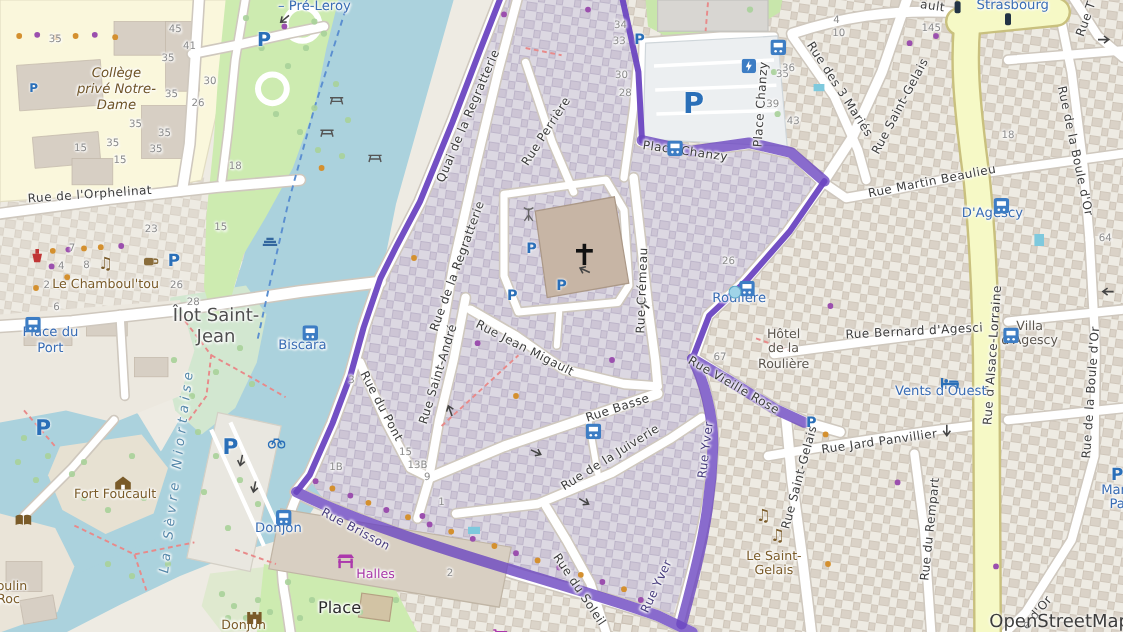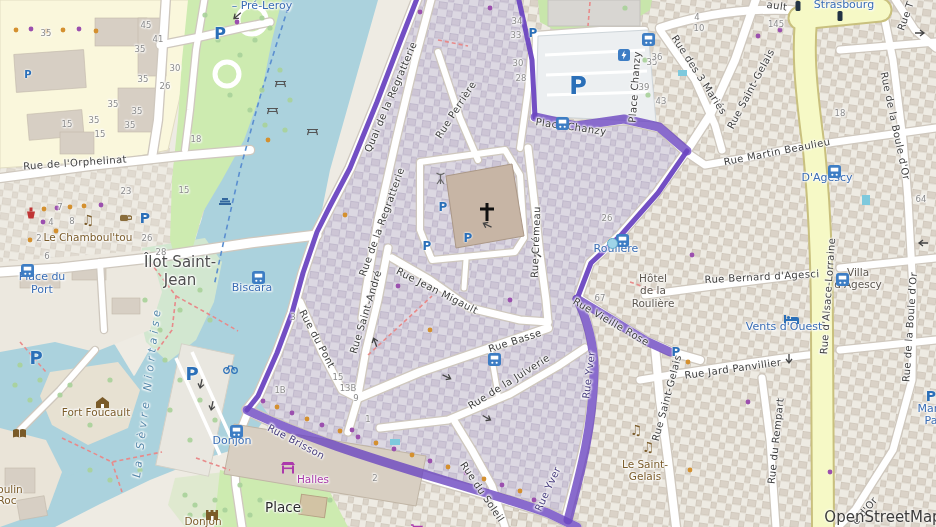--- a/index.html
+++ b/index.html
@@ -401,20 +401,23 @@
       <div class="lbl street" style="left: 762px; top: 277px; transform: translate(-50%, -50%) rotate(-3deg);">Rue Bernard d'Agesci</div>
       <div class="lbl street" style="left: 733px; top: 369px; transform: translate(-50%, -50%) rotate(-8deg);">Rue Jard Panvillier</div>
       <div class="lbl street" style="left: 667px; top: 398px; transform: translate(-50%, -50%) rotate(-75deg);">Rue Saint-Gelais</div>
       <div class="lbl street" style="left: 776px; top: 441px; transform: translate(-50%, -50%) rotate(-84deg);">Rue du Rempart</div>
       <div class="lbl street" style="left: 910px; top: 327px; transform: translate(-50%, -50%) rotate(-86deg);">Rue de la Boule d'Or</div>
       <div class="lbl poi-blue" style="left: 844px; top: 5px; transform: translate(-50%, -50%) rotate(0deg);">Strasbourg</div>
       <div class="lbl street" style="left: 777px; top: 6px; transform: translate(-50%, -50%) rotate(8deg);">ault</div>
       <div class="lbl street" style="left: 906px; top: 16px; transform: translate(-50%, -50%) rotate(-70deg);">Rue T</div>
       <div class="lbl street" style="left: 865px; top: 511px; transform: translate(-50%, -50%) rotate(-50deg);">e d'Or</div>
       <div class="lbl poi-blue" style="left: 262px; top: 6px; transform: translate(-50%, -50%) rotate(0deg);">– Pré-Leroy</div>
+      <div class="lbl school" style="left: 97px; top: 75px; transform: translate(-50%, -50%) rotate(0deg);">Collège
+privé Notre-
+Dame</div>
       <div class="lbl poi-brown" style="left: 88px; top: 237px; transform: translate(-50%, -50%) rotate(0deg);">Le Chamboul'tou</div>
       <div class="lbl poi-blue" style="left: 42px; top: 284px; transform: translate(-50%, -50%) rotate(0deg);">Place du
 Port</div>
       <div class="lbl island" style="left: 180px; top: 272px; transform: translate(-50%, -50%) rotate(0deg);">Îlot Saint-
 Jean</div>
       <div class="lbl river" style="left: 148px; top: 392px; transform: translate(-50%, -50%) rotate(-83deg);">La Sèvre Niortaise</div>
       <div class="lbl poi-blue" style="left: 252px; top: 288px; transform: translate(-50%, -50%) rotate(0deg);">Biscara</div>
       <div class="lbl poi-brown" style="left: 96px; top: 412px; transform: translate(-50%, -50%) rotate(0deg);">Fort Foucault</div>
       <div class="lbl poi-blue" style="left: 616px; top: 249px; transform: translate(-50%, -50%) rotate(0deg);">Roulière</div>
       <div class="lbl poi-dark" style="left: 653px; top: 291px; transform: translate(-50%, -50%) rotate(0deg);">Hôtel

